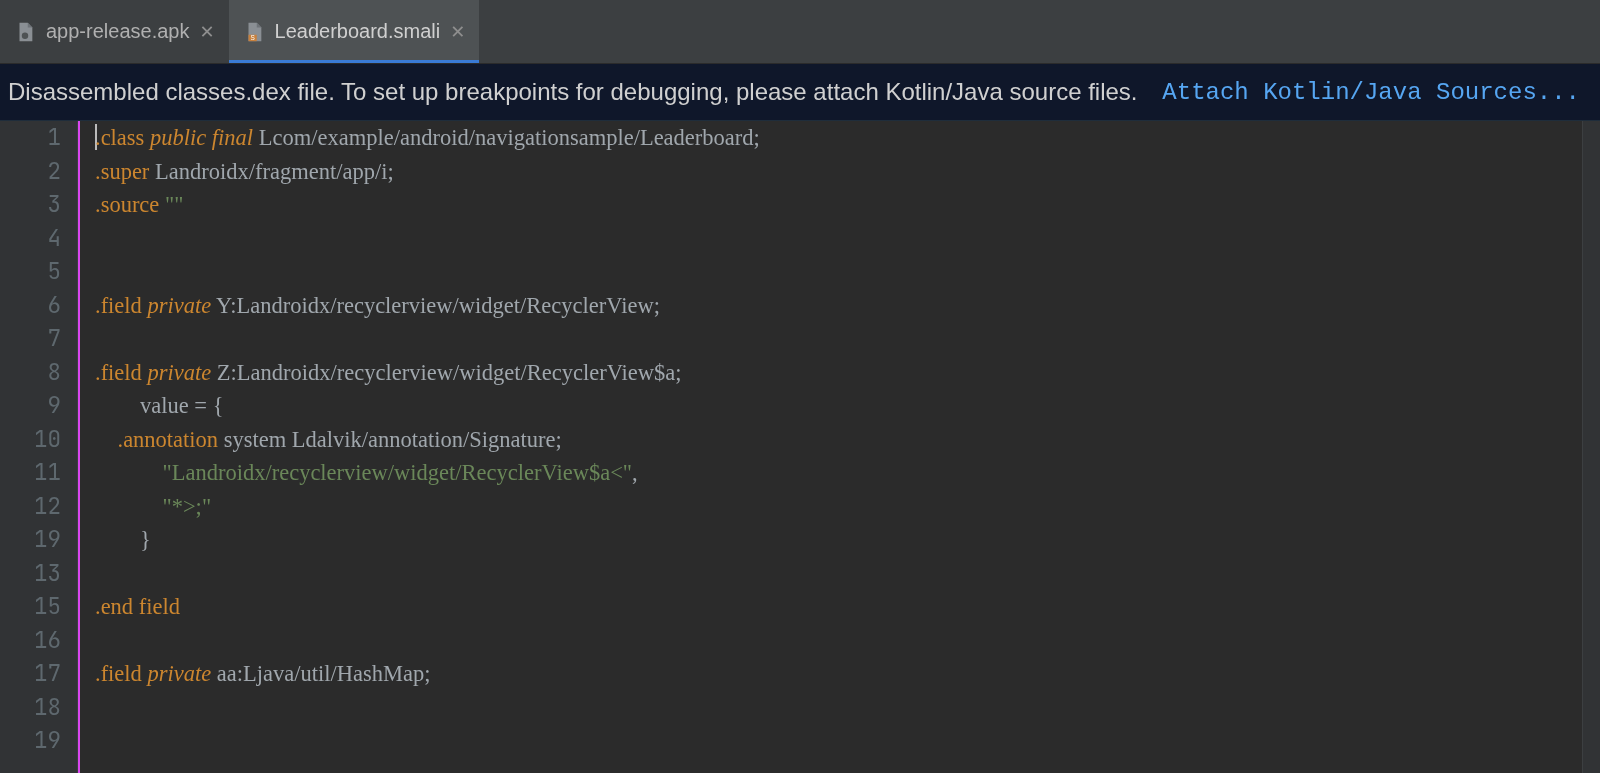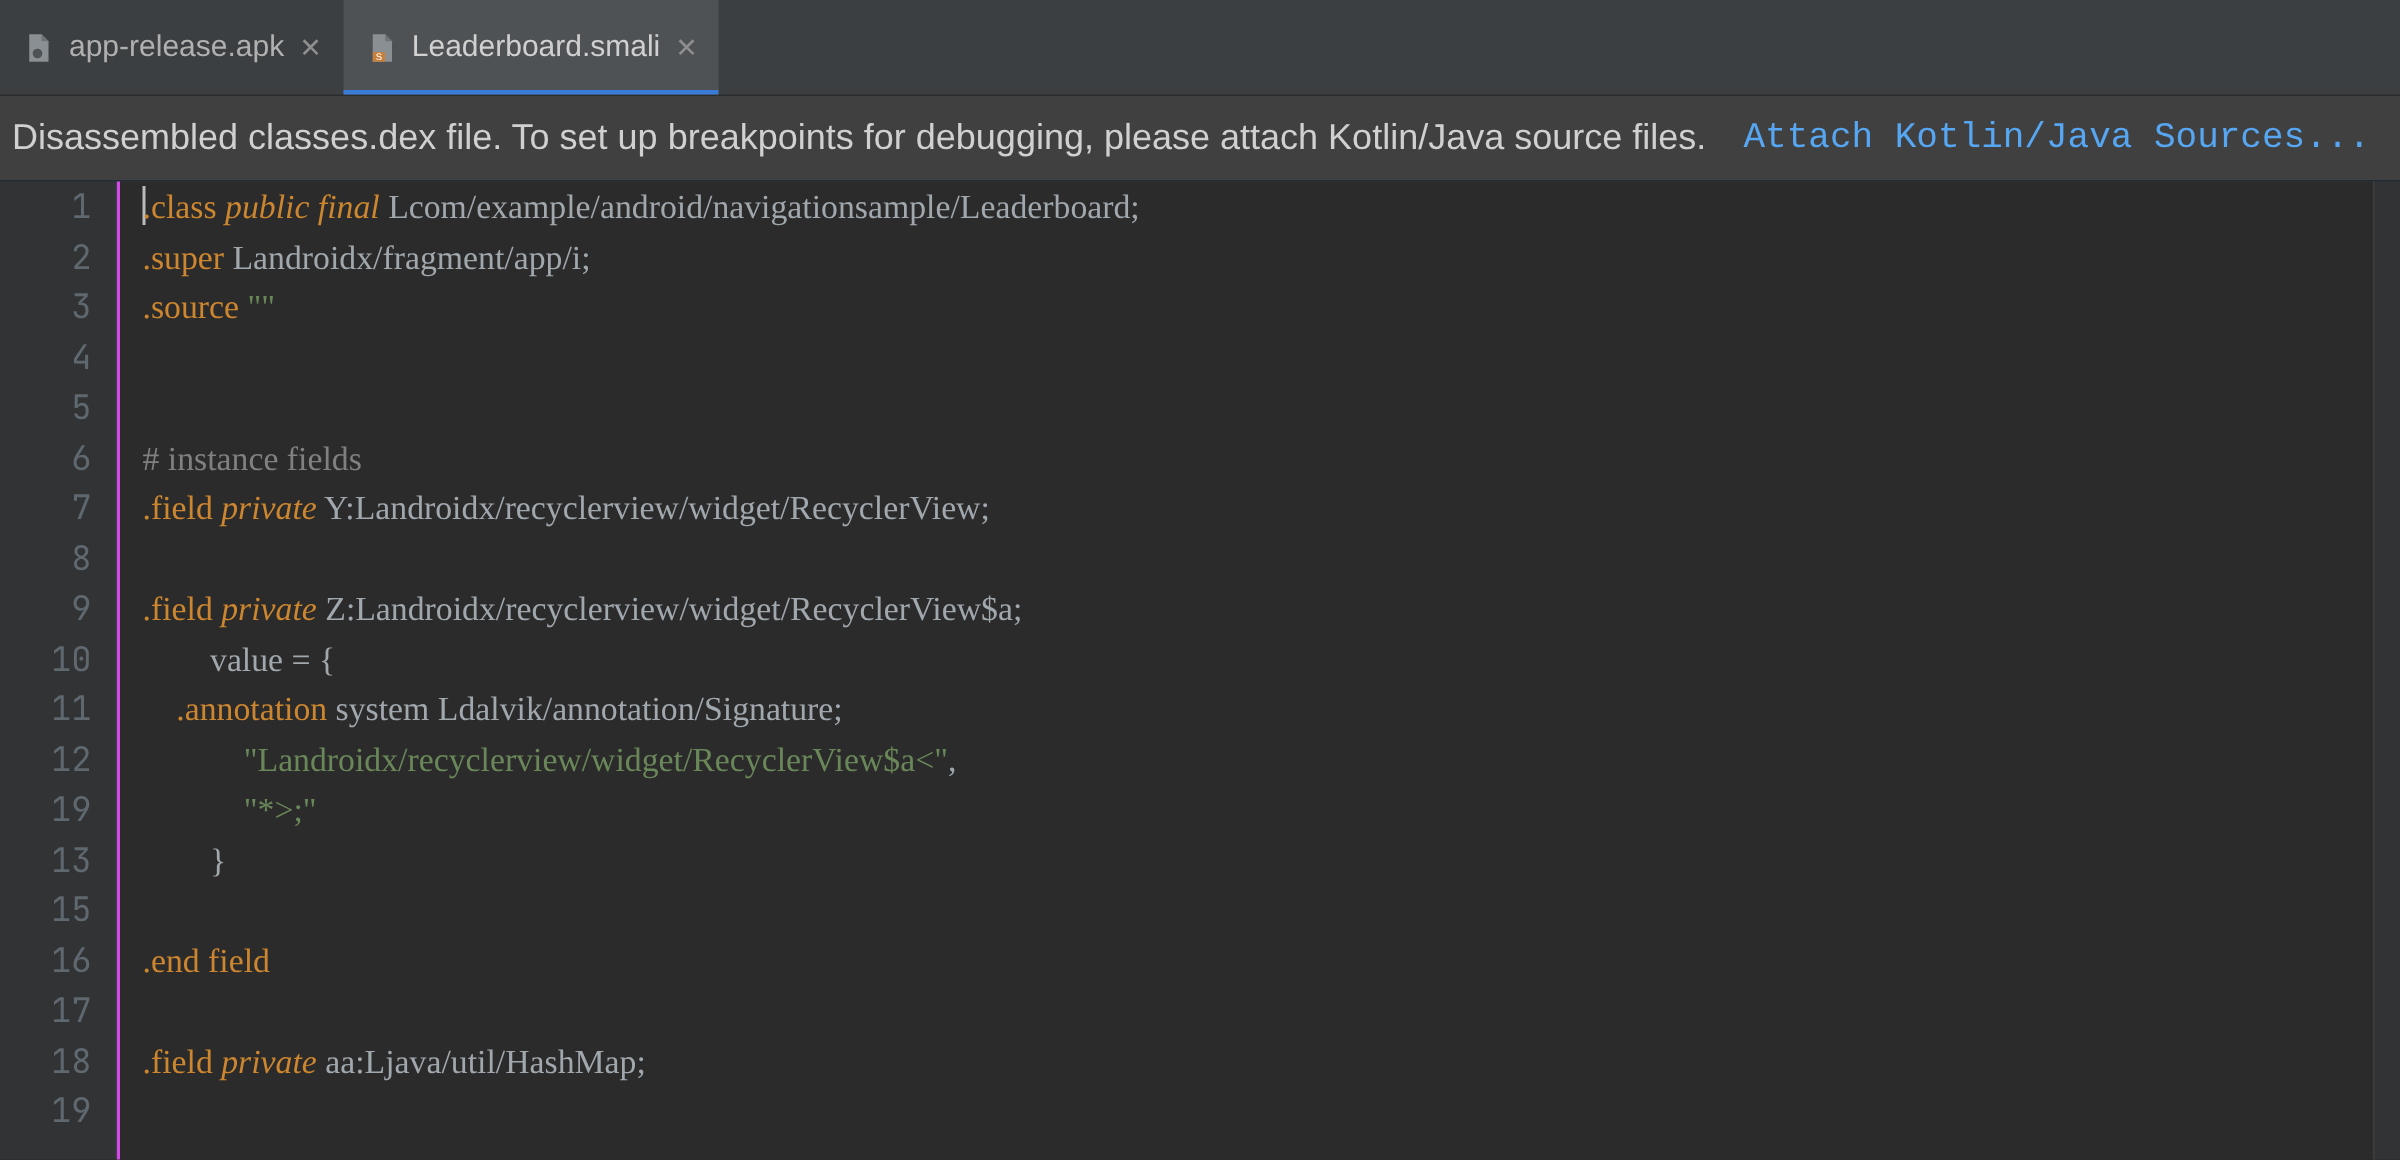--- a/index.html
+++ b/index.html
@@ -46,21 +46,21 @@
   .tab .close {
     font-size: 18px;
     color: #8e8e8e;
   }
 
   
   .banner {
     display: flex;
     justify-content: space-between;
     align-items: center;
-    background: #404040;
+    background: #0f172a;
     border-bottom: 1px solid #1f2d3b;
     padding: 14px 20px 14px 8px;
     font-size: 24px;
     color: #d0d0d0;
   }
   .banner .link {
     color: #56a6f2;
     cursor: pointer;
     white-space: nowrap;
     font-family: Liberation Mono, monospace;
@@ -189,21 +189,20 @@
   </div>
 
   <div class="code-area">
     <div class="hl"></div>
 
     <span class="cl-row"><span class="caret"></span><span class="kw">.class</span> <span class="mod">public final</span><span class="txt"> Lcom/example/android/navigationsample/Leaderboard;</span></span>
     <span class="cl-row"><span class="kw">.super</span><span class="txt"> Landroidx/fragment/app/i;</span></span>
     <span class="cl-row"><span class="kw">.source</span><span class="str"> ""</span></span>
     <span class="cl-row"> </span>
     <span class="cl-row"> </span>
-    <span class="cl-row"><span class="cmnt"># instance fields</span></span>
     <span class="cl-row"><span class="kw">.field</span> <span class="mod">private</span><span class="txt"> Y:Landroidx/recyclerview/widget/RecyclerView;</span></span>
     <span class="cl-row"> </span>
     <span class="cl-row"><span class="kw">.field</span> <span class="mod">private</span><span class="txt"> Z:Landroidx/recyclerview/widget/RecyclerView$a;</span></span>
     <span class="cl-row"><span class="txt">        </span><span class="txt">value = {</span></span>
     <span class="cl-row"><span class="txt">    </span><span class="kw">.annotation</span><span class="txt"> system Ldalvik/annotation/Signature;</span></span>
     <span class="cl-row"><span class="txt">            </span><span class="str">"Landroidx/recyclerview/widget/RecyclerView$a&lt;"</span><span class="txt">,</span></span>
     <span class="cl-row"><span class="txt">            </span><span class="str">"*&gt;;"</span></span>
     <span class="cl-row"><span class="txt">        </span><span class="txt">}</span></span>
     <span class="cl-row"><span class="txt">    </span></span>
     <span class="cl-row"><span class="kw">.end field</span></span>

